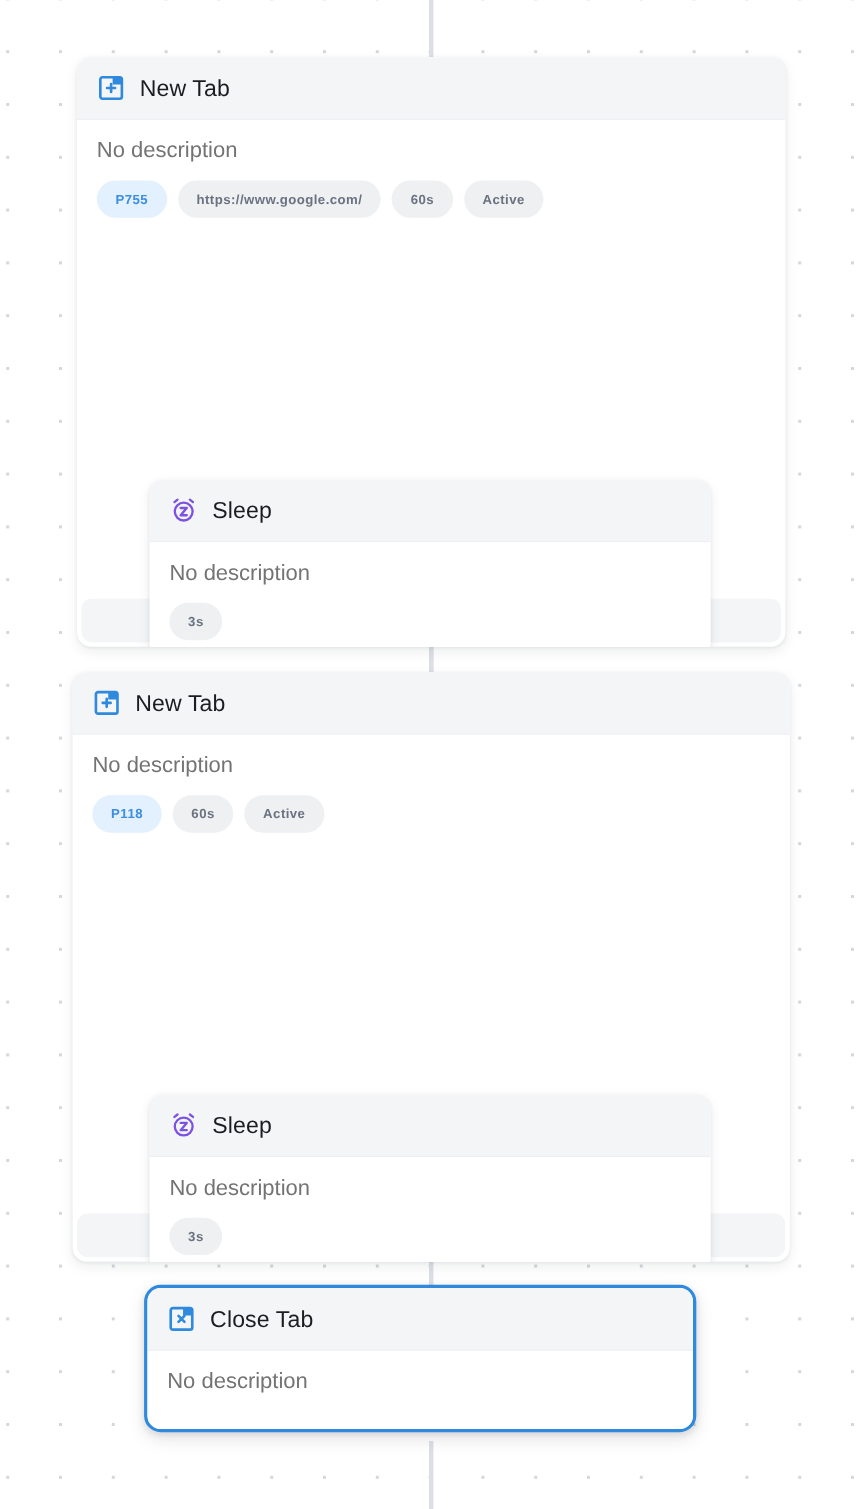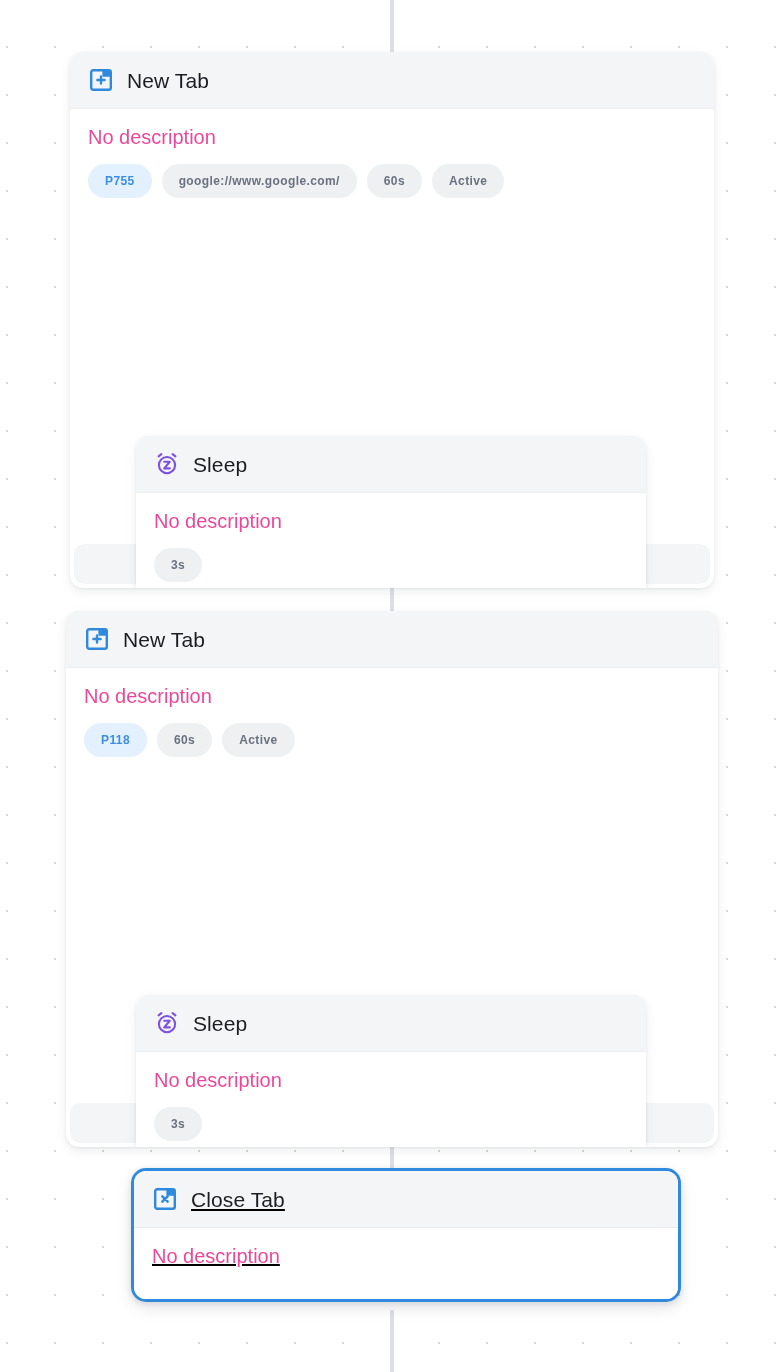--- a/index.html
+++ b/index.html
@@ -79,21 +79,21 @@
   }
 
   
   .node-body {
     padding: 17px 18px 16px 18px;
     background: #ffffff;
   }
 
   .node-desc {
     font-size: 20px;
-    color: #ec4899;
+    color: #737373;
     line-height: 1.15;
     margin-bottom: 15px;
   }
 
   .badge-row {
     display: flex;
     align-items: center;
     gap: 10px;
     flex-wrap: nowrap;
   }
@@ -140,21 +140,21 @@
     width: 20px;
     height: 20px;
     display: block;
   }
 
   
   #node-newtab-1 { left: 70px;  top: 52px;  width: 644px; }
   #node-sleep-1  { left: 66px;  top: 222px; width: 510px; }
   #node-newtab-2 { left: 66px;  top: 611px; width: 652px; }
   #node-sleep-2  { left: 70px;  top: 222px; width: 510px; }
-  #node-closetab { left: 131px; top: 1168px; width: 550px; text-decoration: underline; }
+  #node-closetab { left: 131px; top: 1168px; width: 502px; }
 </style>
 </head>
 <body>
 
 <div class="connector" style="top:0px;height:52px;"></div>
 <div class="connector" style="top:110px;height:530px;"></div>
 <div class="connector" style="top:530px;height:90px;"></div>
 <div class="connector" style="top:668px;height:505px;"></div>
 <div class="connector" style="top:1310px;height:62px;"></div>
 
@@ -166,21 +166,21 @@
         <path d="M3.2 5.2a2 2 0 0 1 2-2h15.6a2 2 0 0 1 2 2v15.6a2 2 0 0 1-2 2H5.2a2 2 0 0 1-2-2z" fill="none" stroke="#2f89dd" stroke-width="2.4"></path>
         <path d="M14.4 3.2h6.4a2 2 0 0 1 2 2v4.6h-8.4z" fill="#2f89dd"></path>
         <path d="M13 9.4v7.2M9.4 13h7.2" stroke="#2f89dd" stroke-width="2.4" stroke-linecap="round"></path>
       </svg>
       <span class="node-title">New Tab</span>
     </div>
     <div class="node-body">
       <div class="node-desc">No description</div>
       <div class="badge-row">
         <span class="badge accent">P755</span>
-        <span class="badge">google://www.google.com/</span>
+        <span class="badge">https://www.google.com/</span>
         <span class="badge">60s</span>
         <span class="badge">Active</span>
       </div>
     </div>
 
     <div class="node-children" style="height:330px;">
 
       <div class="node" id="node-sleep-1">
         <div class="node-header">
           <svg class="node-icon" viewBox="0 0 26 26">

